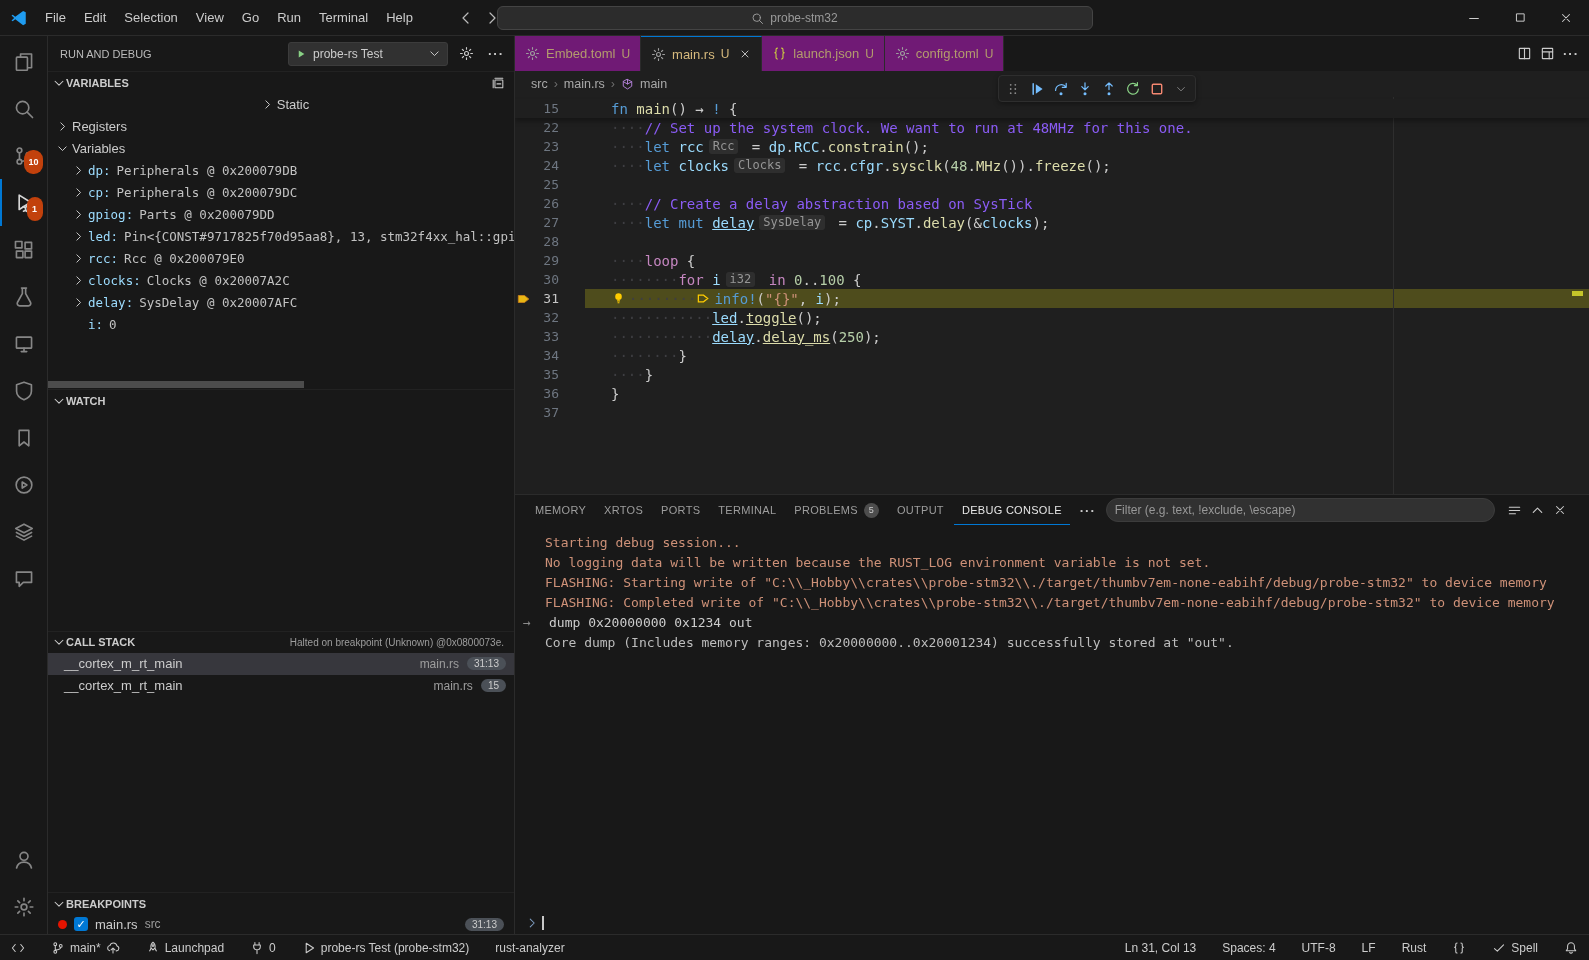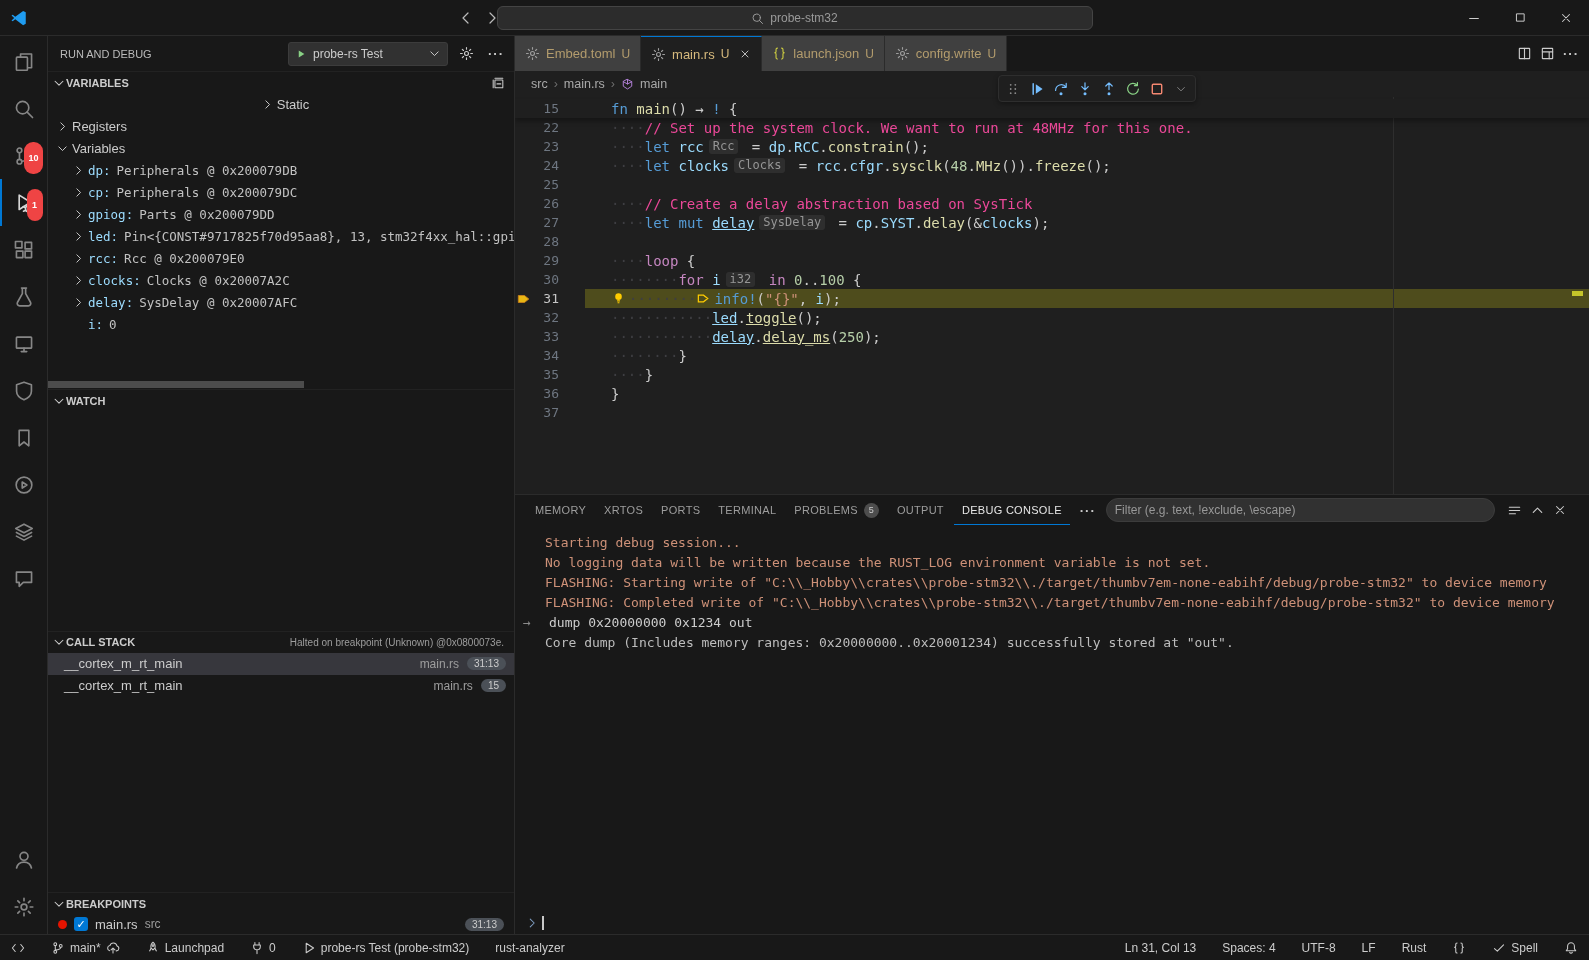--- a/index.html
+++ b/index.html
@@ -26,22 +26,22 @@
 
   
   .main { flex:1; display:flex; min-height:0; }
 
   
   .activitybar { width:48px; flex:none; background:#181818; border-right:1px solid #2b2b2b;
     display:flex; flex-direction:column; align-items:center; padding-top:2px; }
   .ab-item { width:48px; height:47px; display:flex; align-items:center; justify-content:center;
     color:#868686; position:relative; }
   .ab-item.active { color:#d7d7d7; box-shadow:inset 2px 0 0 #0078d4; }
-  .ab-badge { position:absolute; bottom:5px; right:5px; min-width:16px; height:32px;
-    border-radius:9px; background:#ef4444; color:#fff; font-size:9px; font-weight:700;
+  .ab-badge { position:absolute; bottom:5px; right:5px; min-width:16px; height:24px;
+    border-radius:9px; background:#c2410c; color:#fff; font-size:9px; font-weight:700;
     display:flex; align-items:center; justify-content:center; padding:0 4px; }
   .ab-bottom { margin-top:auto; display:flex; flex-direction:column; align-items:center; padding-bottom:4px; }
 
   
   .sidebar { width:467px; flex:none; background:#181818; border-right:1px solid #2b2b2b;
     display:flex; flex-direction:column; min-height:0; }
   .sb-header { height:35px; flex:none; display:flex; align-items:center; padding:0 6px 0 12px; gap:6px; }
   .sb-title { font-size:11px; color:#bbb; white-space:nowrap; }
   .picker { margin-left:auto; width:160px; height:24px; background:#313131; border:1px solid #3c3c3c;
     border-radius:3px; display:flex; align-items:center; padding:0 6px; gap:6px; font-size:12px; color:#ccc; }
@@ -79,21 +79,21 @@
   .bp-dot { width:9px; height:9px; border-radius:50%; background:#e51400; flex:none; }
   .bp-check { width:14px; height:14px; background:#0078d4; border-radius:3px; color:#fff;
     font-size:11px; display:flex; align-items:center; justify-content:center; flex:none; }
   .bp-file { color:#ccc; } .bp-path { color:#9d9d9d; font-size:12px; }
   .bp-row .badge { margin-left:auto; }
 
   
   .editor-col { flex:1; min-width:0; display:flex; flex-direction:column; background:#1f1f1f; position:relative; }
   .tabbar { height:35px; flex:none; background:#181818; display:flex; align-items:stretch; }
   .tab { display:flex; align-items:center; padding:0 10px; gap:6px; font-size:13px;
-    background:#404040; border-right:1px solid #2b2b2b; }
+    background:#701a75; border-right:1px solid #2b2b2b; }
   .tab .lbl { color:#b39c6d; }
   .tab.active { background:#1f1f1f; border-top:1px solid #0078d4; }
   .tab.active .lbl { color:#d7ba7d; }
   .git-u { font-size:12px; color:#b39c6d; }
   .tab.active .git-u { color:#d7ba7d; }
   .tab-close { display:flex; color:#ccc; margin-left:4px; }
   .tab-actions { margin-left:auto; display:flex; align-items:center; gap:8px; padding-right:10px; color:#ccc; }
 
   .breadcrumbs { height:26px; flex:none; display:flex; align-items:center; padding-left:16px;
     gap:6px; font-size:12.5px; color:#a9a9a9; }
@@ -113,21 +113,21 @@
   .cl.sticky { background:#1f1f1f; box-shadow:0 3px 5px rgba(0,0,0,.35); position:relative; z-index:3; }
   .gut { width:70px; flex:none; display:flex; align-items:center; }
   .glyph { width:18px; height:100%; display:flex; align-items:center; justify-content:center; }
   .lnum { width:26px; text-align:right; color:#6e7681; font-size:13px; }
   .ltext { flex:1; padding-left:26px; display:flex; align-items:center; white-space:pre; }
   .cl.current .ltext { background:#4e4c1c; }
   .cl.current .lnum { color:#c6c6c6; }
   .tk-k { color:#569cd6; } .tk-c { color:#c586c0; } .tk-f { color:#dcdcaa; }
   .tk-g { color:#dcdcaa; text-decoration:underline; }
   .tk-v { color:#9cdcfe; } .tk-m { color:#9cdcfe; text-decoration:underline; }
-  .tk-n { color:#b5cea8; } .tk-s { color:#ce9178; } .tk-o { color:#ec4899; }
+  .tk-n { color:#b5cea8; } .tk-s { color:#ce9178; } .tk-o { color:#8b5cf6; }
   .tk-p { color:#cccccc; } .tk-w { color:#3e3e42; }
   .tk-h { color:#969696; background:rgba(255,255,255,.07); border-radius:3px;
     font-size:12px; padding:0 4px; margin:0 5px; line-height:15px; }
   .bulb,.ipmark { display:flex; margin-right:3px; }
   .vruler { position:absolute; top:0; bottom:0; left:878px; width:1px; background:#2e2e2e; }
   .ov-mark { position:absolute; right:6px; top:194px; width:11px; height:5px; background:#c5c52a; }
 
   
   .panel { height:440px; flex:none; background:#181818; border-top:1px solid #2b2b2b;
     display:flex; flex-direction:column; }
@@ -163,20 +163,30 @@
 <body>
 
 <div class="window">
 
   <div class="titlebar">
     <span class="vslogo icn">
       <svg width="18" height="18" viewBox="0 0 24 24">
           <path fill="#1f9cf0" d="M17.5 2.5L21 4.2v15.6l-3.5 1.7L7 13.6l-3.4 2.7L2 15.4 5.6 12 2 8.6l1.6-.9L7 10.4 17.5 2.5z"></path>
         </svg>
     </span>
+    <div class="menus" id="menus">
+        <div class="menu-item">File</div>
+        <div class="menu-item">Edit</div>
+        <div class="menu-item">Selection</div>
+        <div class="menu-item">View</div>
+        <div class="menu-item">Go</div>
+        <div class="menu-item">Run</div>
+        <div class="menu-item">Terminal</div>
+        <div class="menu-item">Help</div>
+      </div>
     <div class="nav-arrows">
       <span class="icn" id="navBack">
           <svg width="16" height="16" viewBox="0 0 16 16" fill="none" stroke="currentColor" stroke-width="1.2" stroke-linecap="round" stroke-linejoin="round">
             <path d="M10 3L5 8l5 5"></path>
           </svg>
         </span>
       <span class="icn" id="navFwd">
           <svg width="16" height="16" viewBox="0 0 16 16" fill="none" stroke="currentColor" stroke-width="1.2" stroke-linecap="round" stroke-linejoin="round">
             <path d="M6 3l5 5-5 5"></path>
           </svg>
@@ -561,21 +571,21 @@
             <span class="lbl">launch.json</span>
             <span class="git-u">U</span>
           </div>
           <div class="tab">
             <span class="icn" style="color: rgb(158, 158, 158);">
               <svg width="15" height="15" viewBox="0 0 16 16" fill="none" stroke="currentColor" stroke-width="1.2" stroke-linecap="round" stroke-linejoin="round">
                 <circle cx="8" cy="8" r="2.1"></circle>
                 <path d="M8 1.6v1.9M8 12.5v1.9M1.6 8h1.9M12.5 8h1.9M3.5 3.5l1.3 1.3M11.2 11.2l1.3 1.3M12.5 3.5l-1.3 1.3M4.8 11.2l-1.3 1.3"></path>
               </svg>
             </span>
-            <span class="lbl">config.write</span>
+            <span class="lbl">config.toml</span>
             <span class="git-u">U</span>
           </div>
           <div class="tab-actions">
             <span class="icn">
               <svg width="15" height="15" viewBox="0 0 16 16" fill="none" stroke="currentColor" stroke-width="1.2" stroke-linecap="round" stroke-linejoin="round">
                 <rect x="2.5" y="2.5" width="11" height="11" rx="0.5"></rect>
                 <path d="M8 2.5v11"></path>
               </svg>
             </span>
             <span class="icn">

